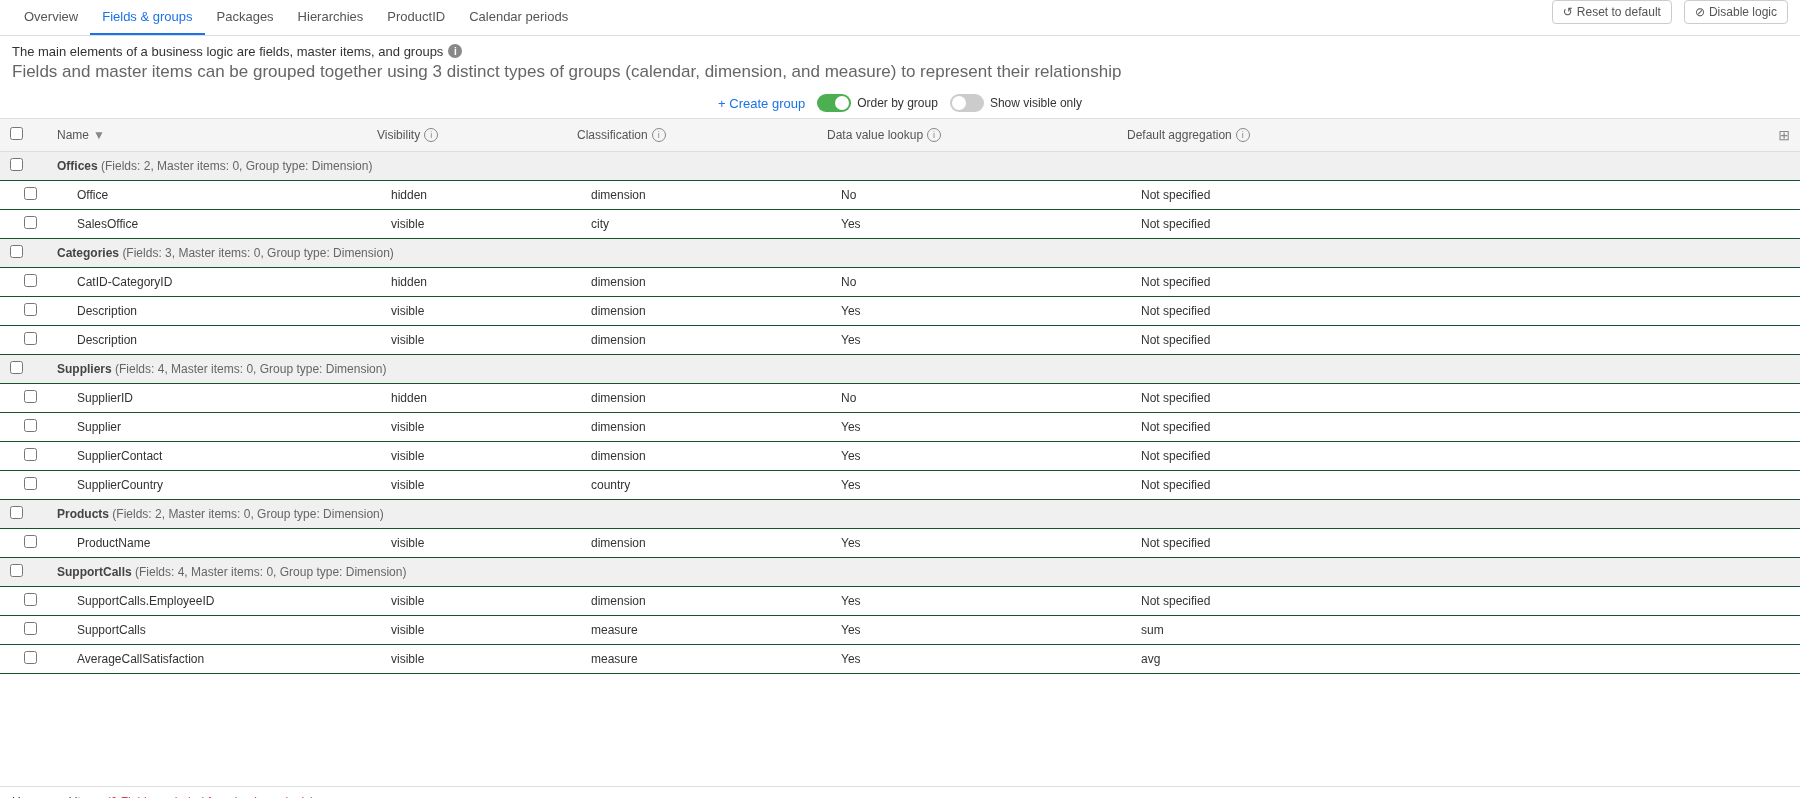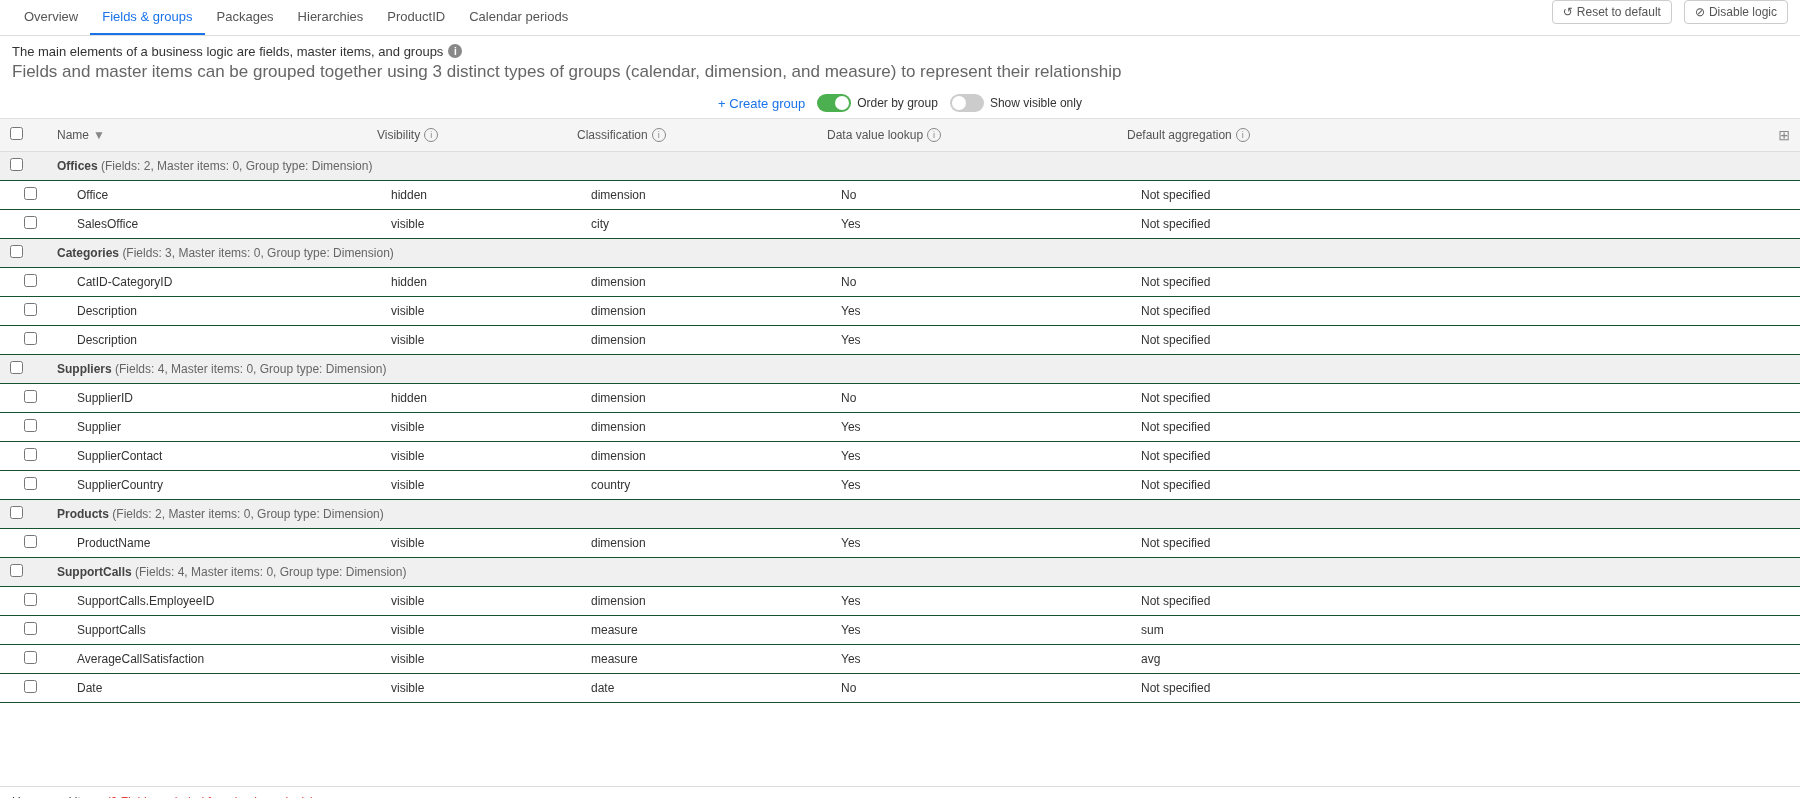--- a/index.html
+++ b/index.html
@@ -328,30 +328,20 @@
           <tr class="data-row">
         <td class="checkbox-cell">
           <input type="checkbox" style="">
         </td>
         <td class="col-name indent">AverageCallSatisfaction</td>
         <td class="col-vis">visible</td>
         <td class="col-class">measure</td>
         <td class="col-dvl">Yes</td>
         <td class="col-dagg">avg</td>
       </tr>
-          <tr class="data-row">
-        <td class="checkbox-cell">
-          <input type="checkbox" style="">
-        </td>
-        <td class="col-name indent">Date</td>
-        <td class="col-vis">visible</td>
-        <td class="col-class">date</td>
-        <td class="col-dvl">No</td>
-        <td class="col-dagg">Not specified</td>
-      </tr>
         </tbody>
     </table>
   </div>
 </div>
 
 <div class="footer">
   <span class="ungrouped-label">Ungrouped items</span>
   <span class="ungrouped-count">(0 Fields excluded from business logic)</span>
 </div>
 

